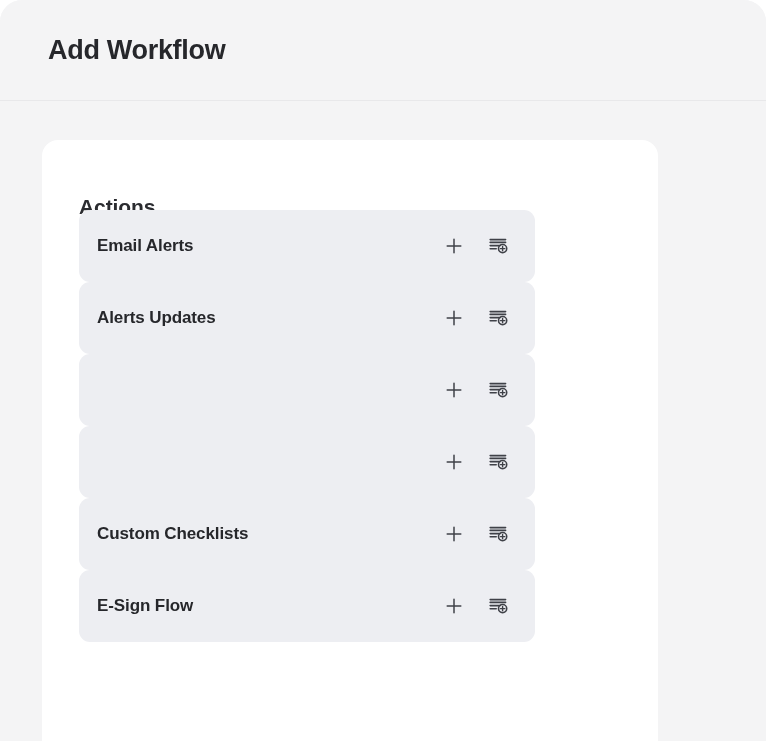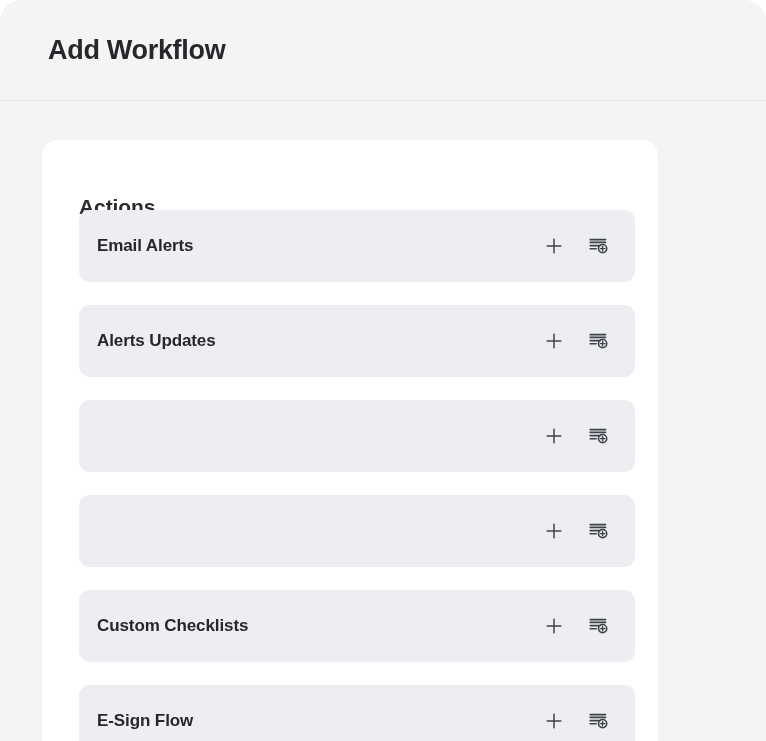--- a/index.html
+++ b/index.html
@@ -87,25 +87,24 @@
 
   .rows {
     position: absolute;
     left: 37px;
     top: 70px;
     width: 556px;
   }
 
   .action-row {
     position: relative;
-    width: 556px;
+    width: 456px;
     height: 72px;
     background: #edeef2;
     border-radius: 11px;
-    margin-bottom: 23px;
     box-sizing: border-box;
   }
 
   .row-label {
     position: absolute;
     left: 18px;
     top: 0;
     height: 72px;
     display: flex;
     align-items: center;

